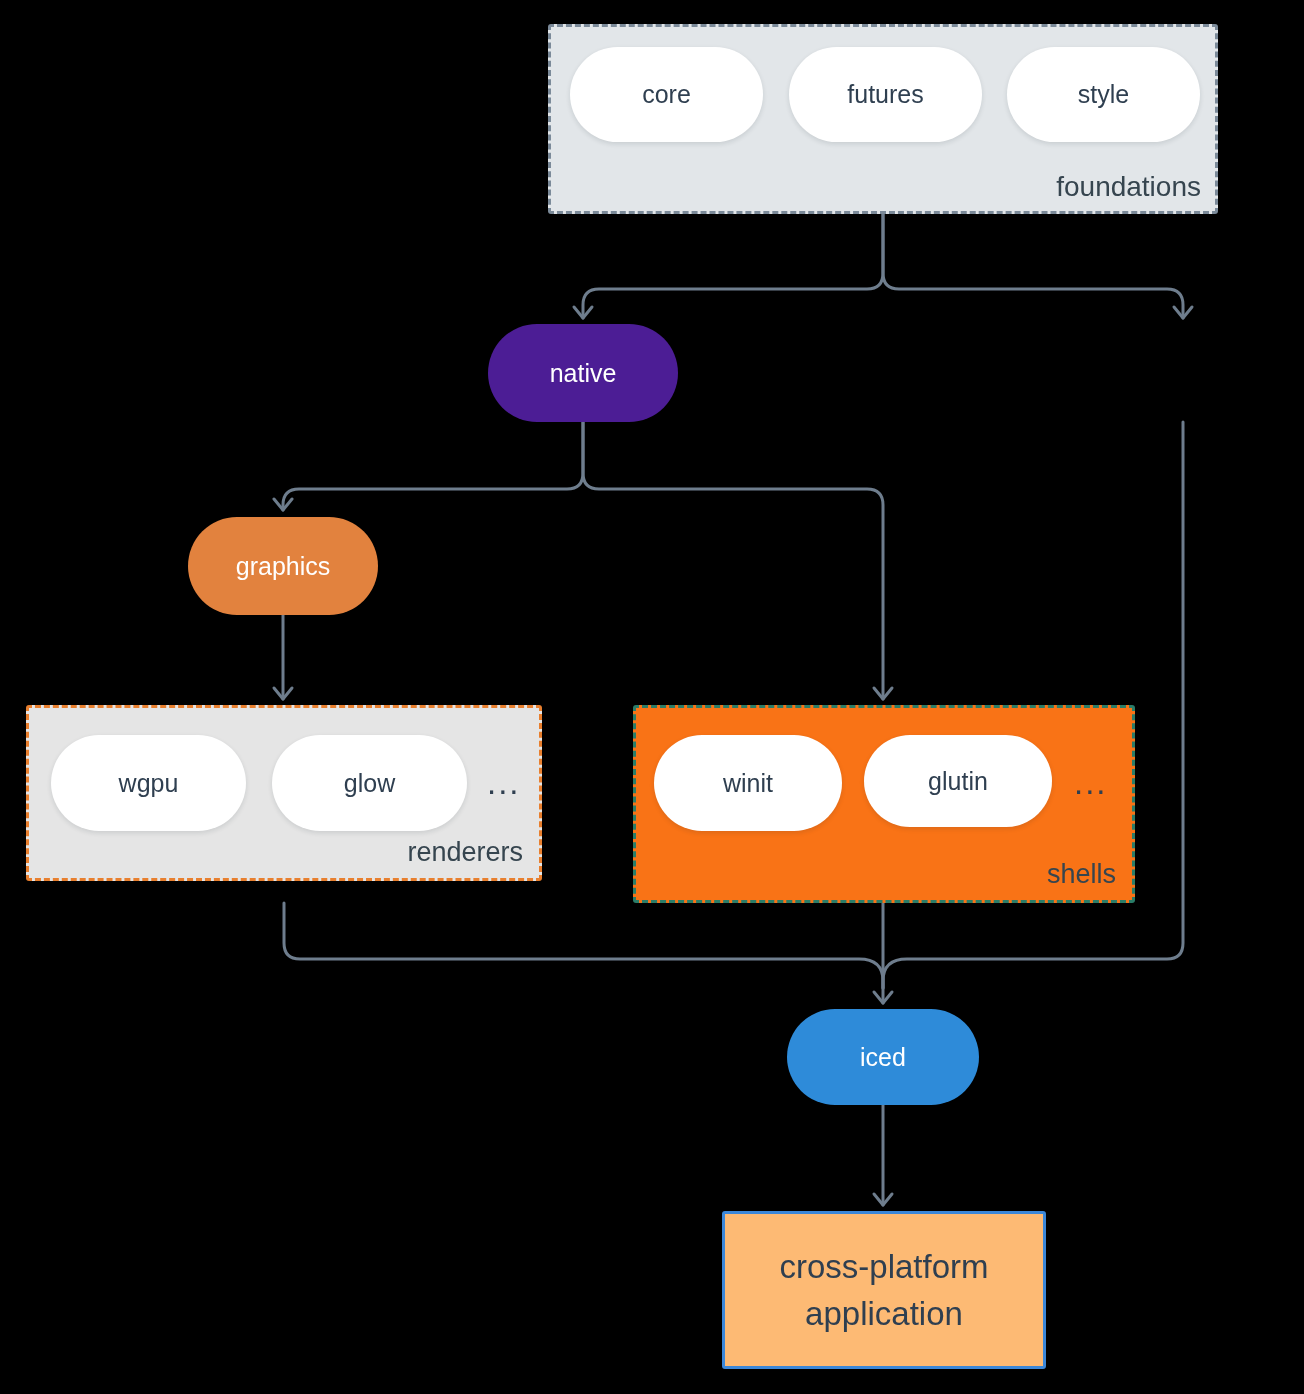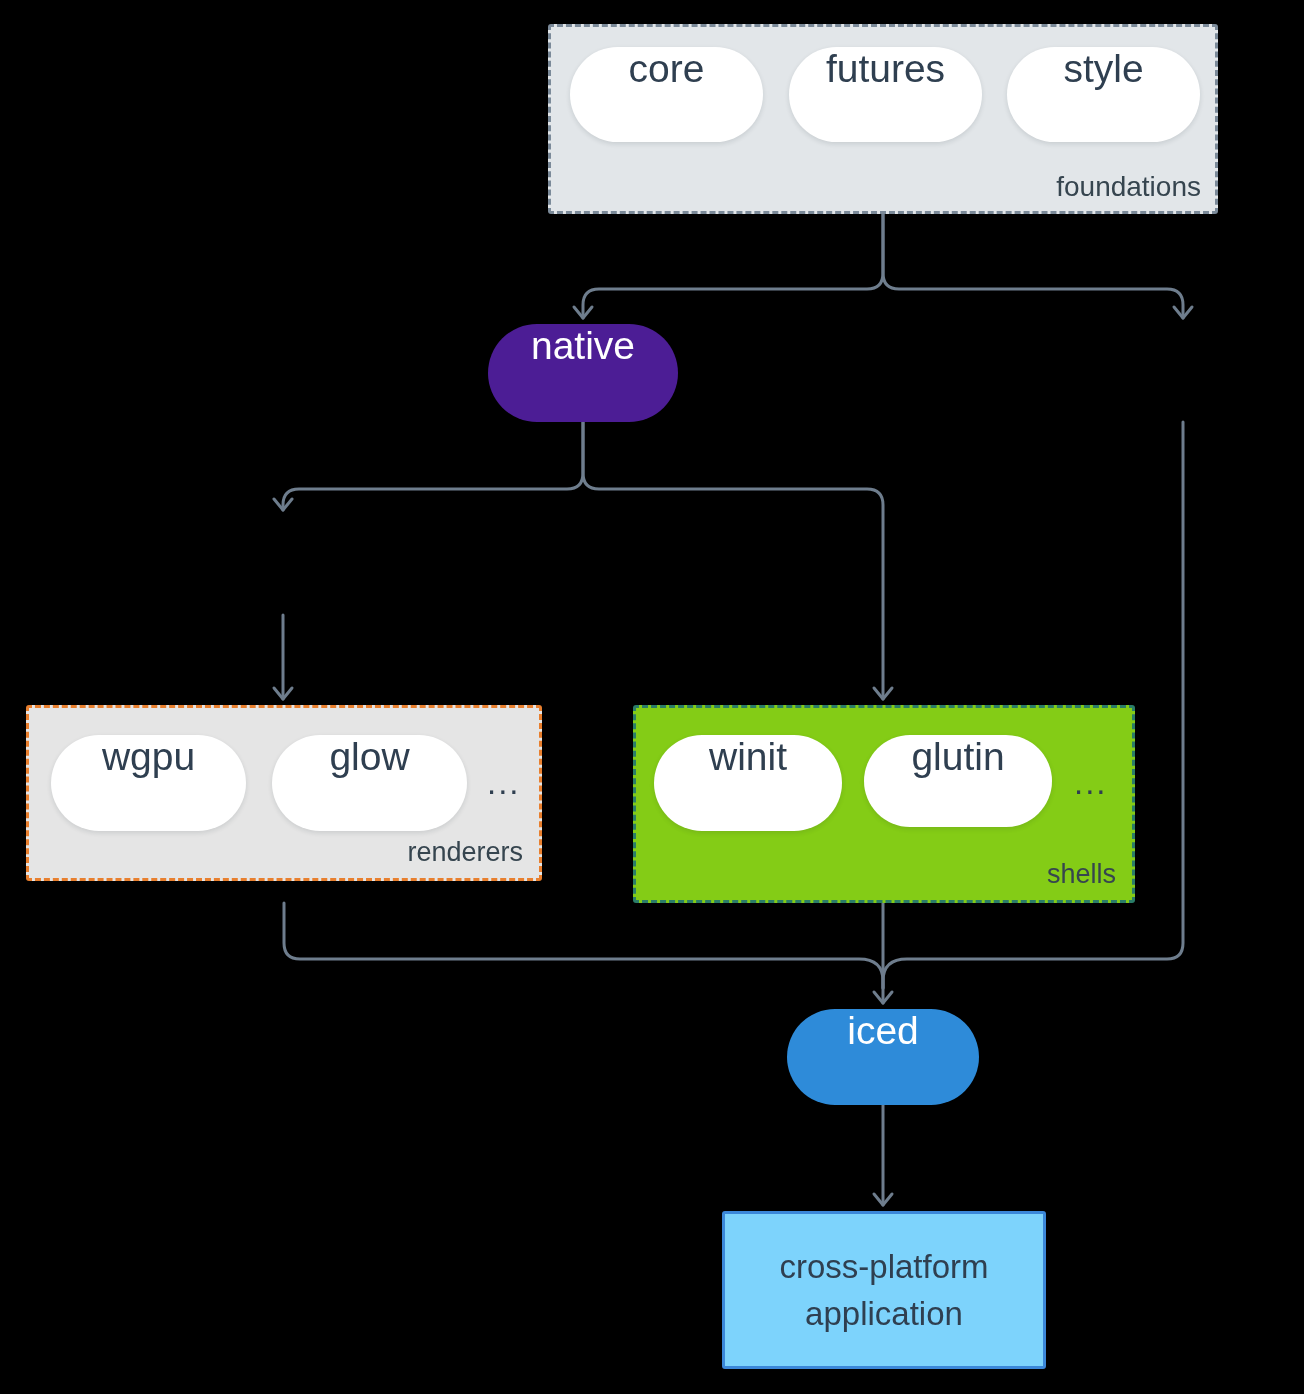--- a/index.html
+++ b/index.html
@@ -9,39 +9,39 @@
   }
   .edges{position:absolute;left:0;top:0;width:1304px;height:1394px;}
   .edge{fill:none;stroke:#6e7d8d;stroke-width:3;stroke-linecap:round;stroke-linejoin:round;}
 
   .groupbox{position:absolute;box-sizing:border-box;border-radius:3px;}
   .groupbox.foundations{left:548px;top:24px;width:670px;height:190px;
     background:#e2e6e9;border:3px dashed #7b8a99;}
   .groupbox.renderers{left:26px;top:705px;width:516px;height:176px;
     background:#e5e5e5;border:3px dashed #e87f2e;}
   .groupbox.shells{left:633px;top:705px;width:502px;height:198px;
-    background:#84cc16;border:3px dashed #2a7d68;}
+    background:#f97316;border:3px dashed #2a7d68;}
 
   .group-label{position:absolute;color:#36454f;font-size:28px;line-height:28px;}
   .groupbox.foundations .group-label{right:14px;bottom:10px;}
   .groupbox.renderers .group-label,
   .groupbox.shells .group-label{right:16px;bottom:12px;font-size:27px;}
 
-  .pill{position:absolute;display:flex;justify-content:center;
-    border-radius:60px;font-size:39px;}
+  .pill{position:absolute;display:flex;align-items:center;justify-content:center;
+    border-radius:60px;font-size:25px;}
   .pill.white{background:#ffffff;color:#2f3f50;box-shadow:0 2px 5px rgba(20,30,40,0.12);}
   .pill.purple{background:#4c1d95;color:#ffffff;}
   .pill.orange{background:#e2823e;color:#ffffff;}
   .pill.blue{background:#2e8bd9;color:#ffffff;}
 
   .more{position:absolute;top:27px;height:96px;display:flex;align-items:center;
     color:#2f3f50;font-size:33px;letter-spacing:2px;}
 
   .appbox{position:absolute;left:722px;top:1211px;width:324px;height:158px;
-    box-sizing:border-box;background:#7dd3fc;border:3px solid #3b87d9;border-radius:3px;
+    box-sizing:border-box;background:#fdba74;border:3px solid #3b87d9;border-radius:3px;
     display:flex;flex-direction:column;align-items:center;justify-content:center;
     color:#2f3f50;font-size:33px;line-height:47px;text-align:center;}
 </style>
 </head>
 <body>
 
 <div class="canvas">
 
   <svg class="edges" viewBox="0 0 1304 1394" xmlns="http://www.w3.org/2000/svg">
     <defs>
@@ -70,20 +70,23 @@
     <div class="pill white" style="left:456px;top:20px;width:193px;height:95px;">
       <span>style</span>
     </div>
     <div class="group-label">foundations</div>
   </div>
 
   <div class="pill purple" style="left:488px;top:324px;width:190px;height:98px;">
     <span>native</span>
   </div>
 
+  <div class="pill orange" style="left:188px;top:517px;width:190px;height:98px;">
+    <span>graphics</span>
+  </div>
 
   <div class="groupbox renderers">
     <div class="pill white" style="left:22px;top:27px;width:195px;height:96px;">
       <span>wgpu</span>
     </div>
     <div class="pill white" style="left:243px;top:27px;width:195px;height:96px;">
       <span>glow</span>
     </div>
     <div class="more" style="left:458px;">...</div>
     <div class="group-label">renderers</div>

